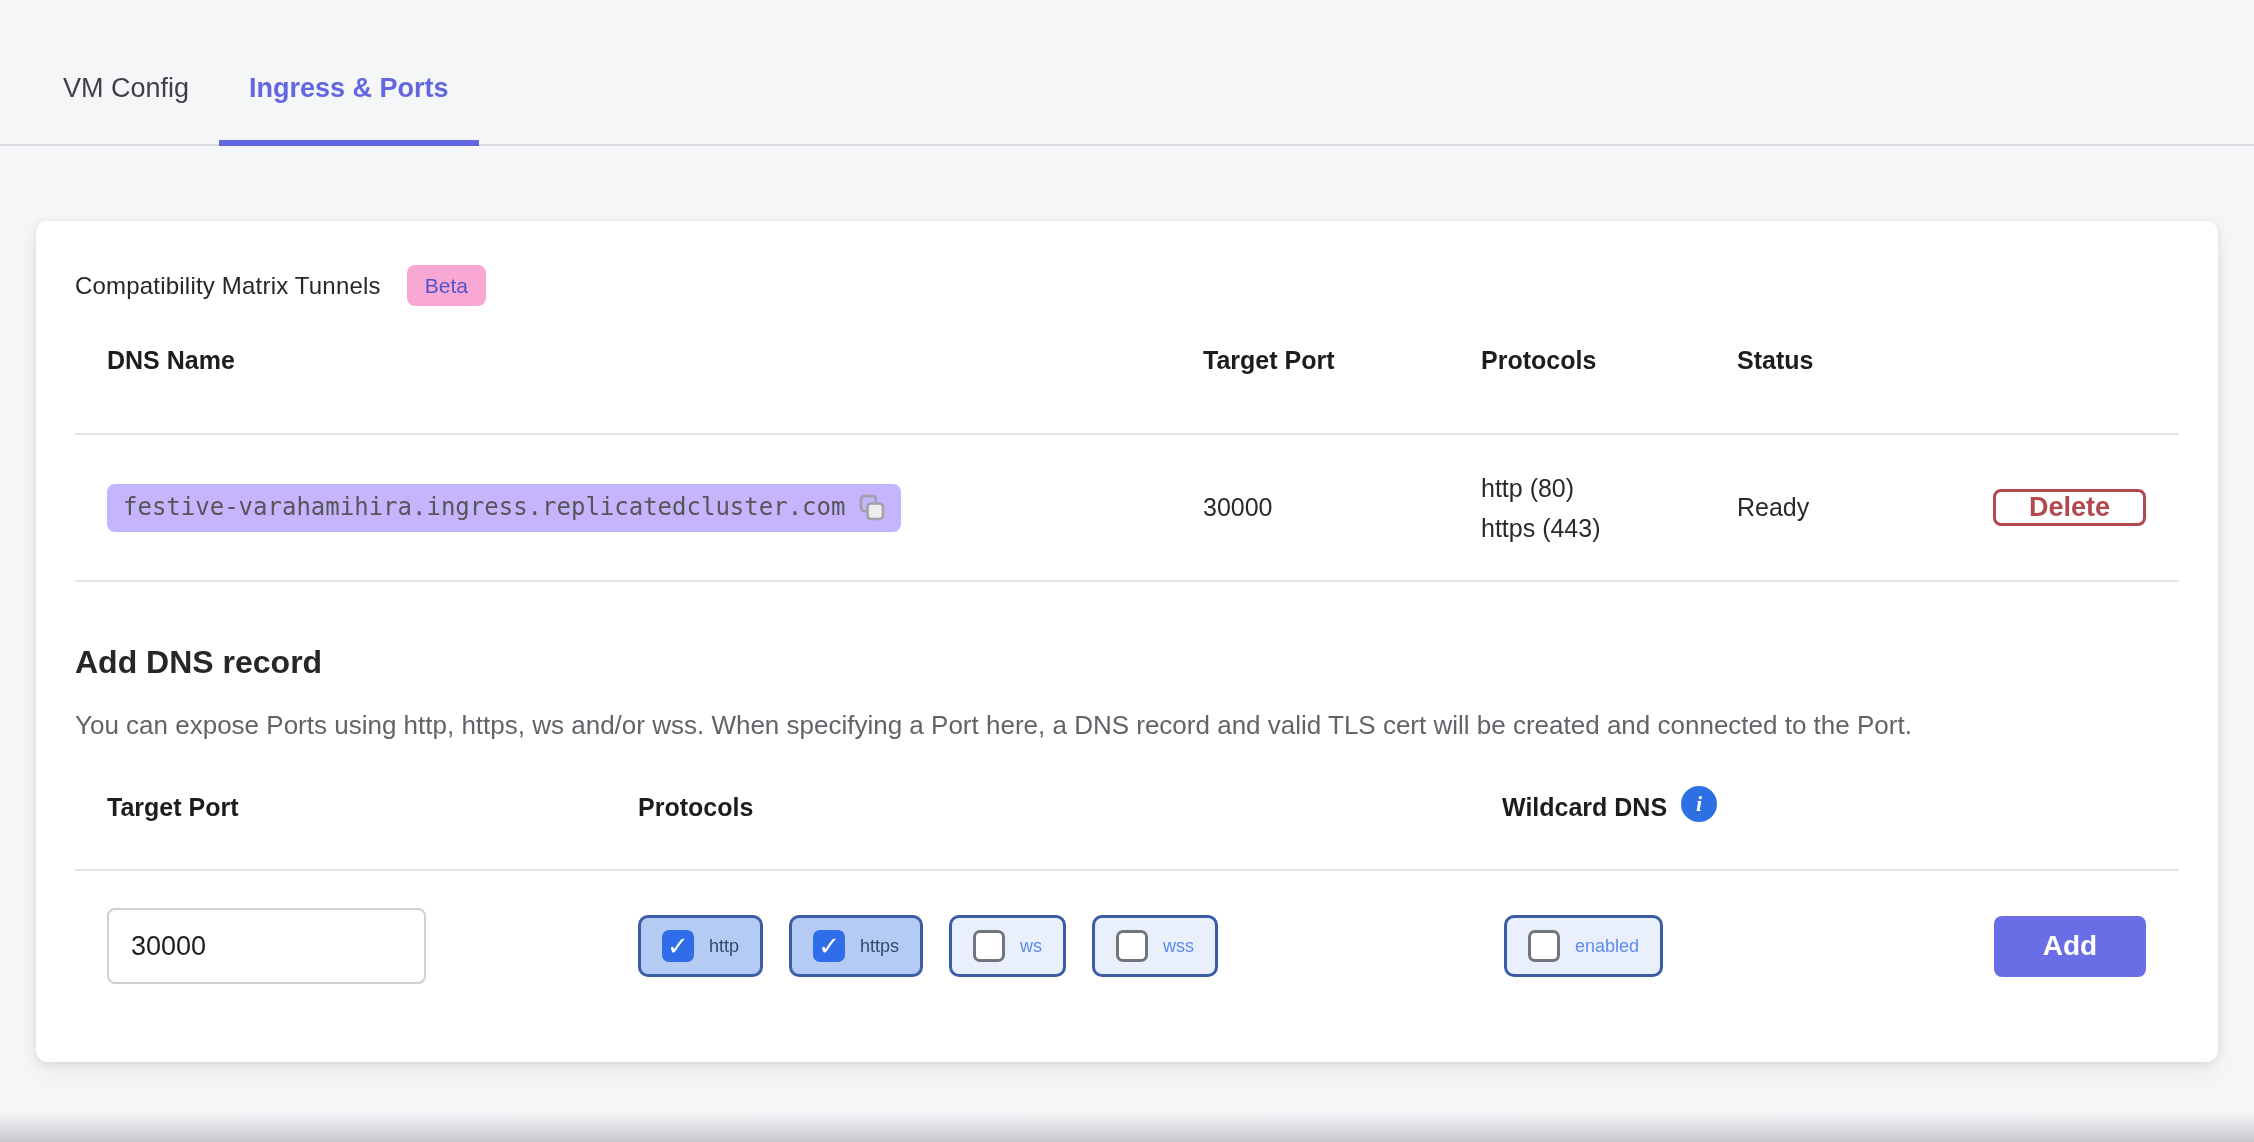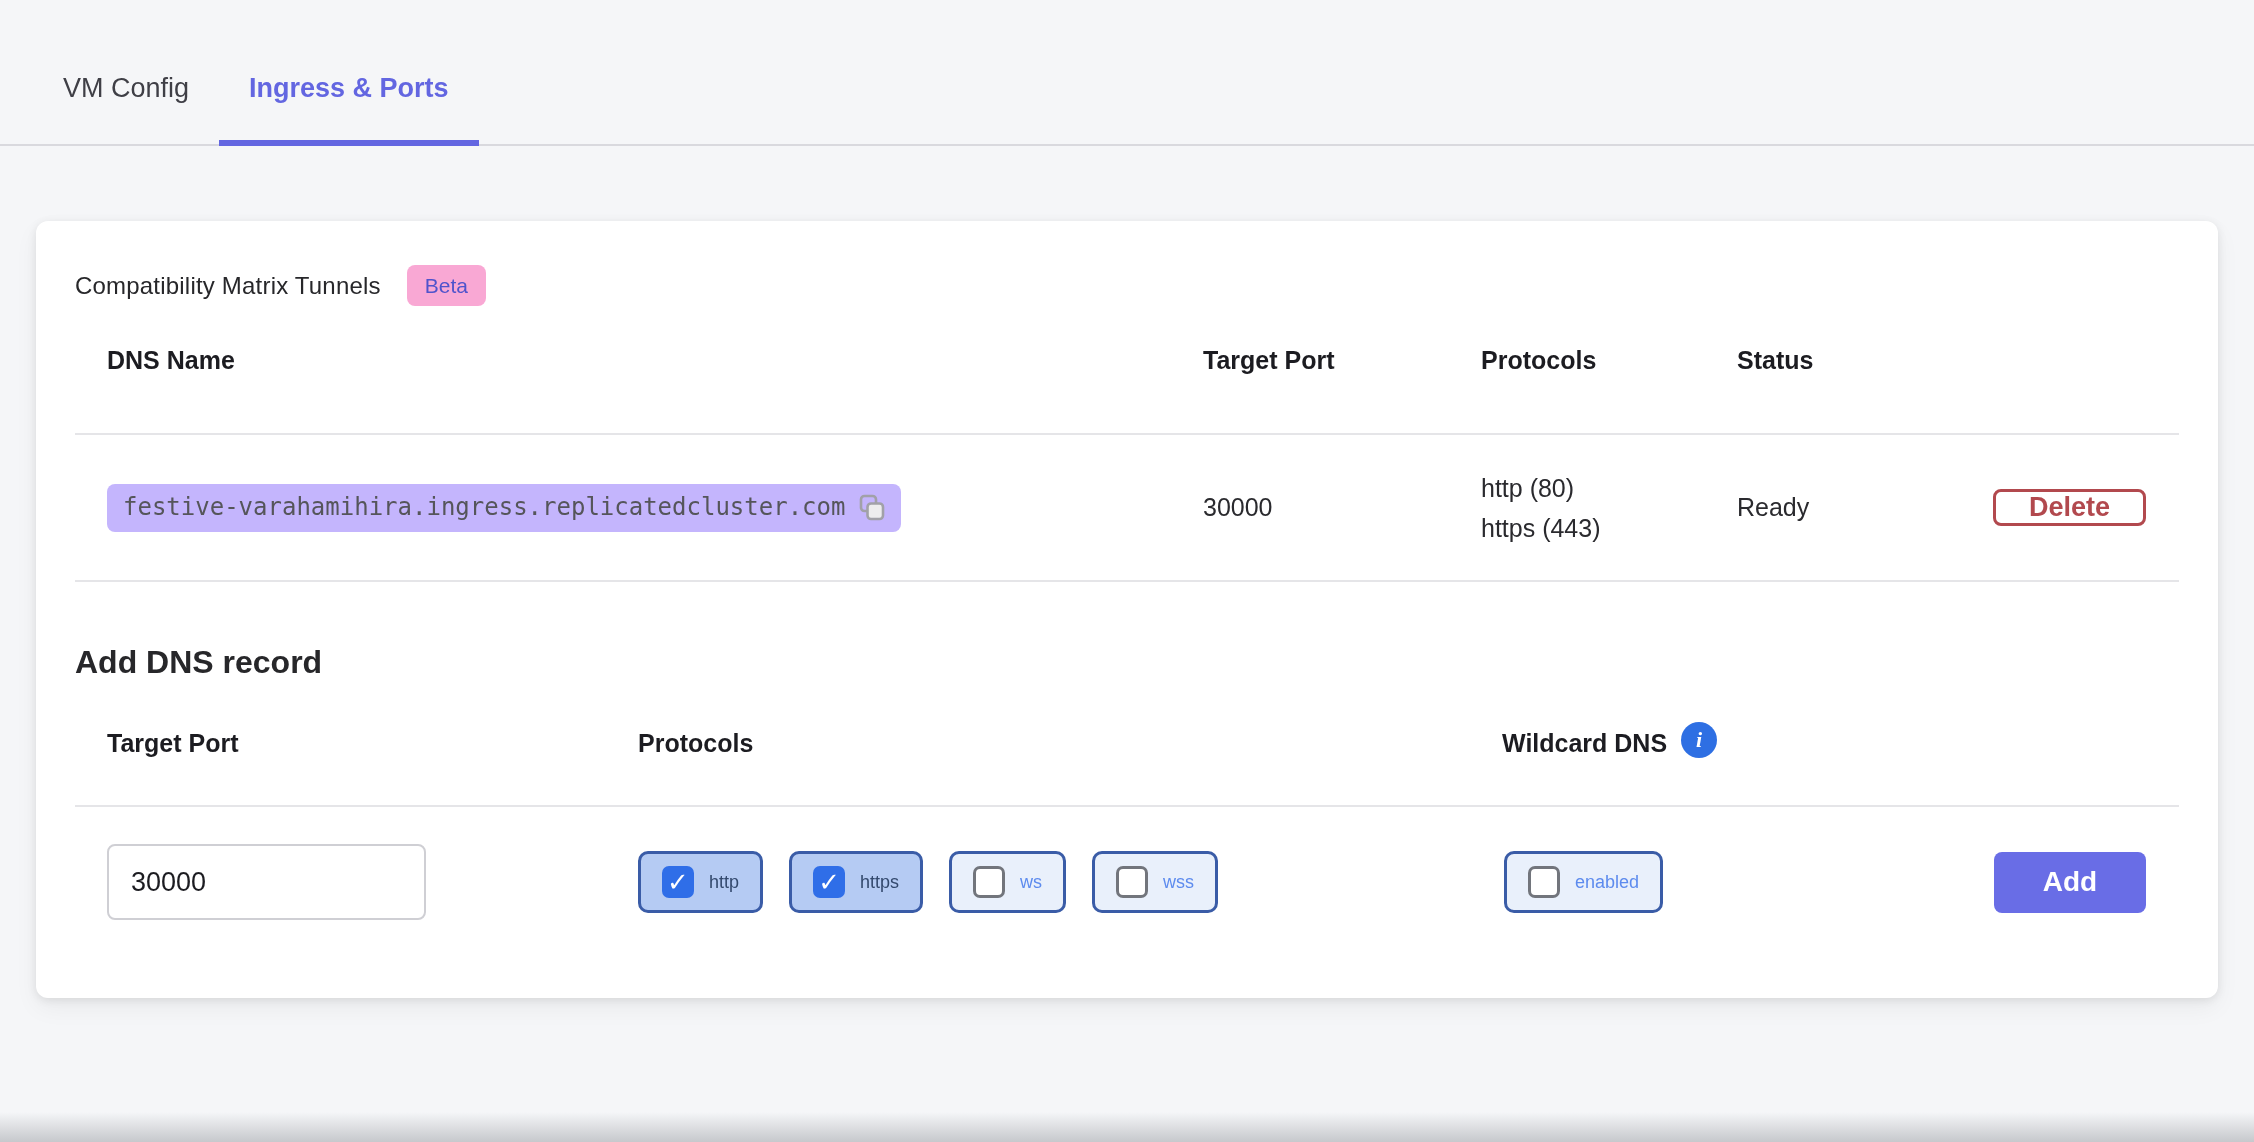--- a/index.html
+++ b/index.html
@@ -273,20 +273,21 @@
         <div class="proto-line">http (80)</div>
         <div class="proto-line">https (443)</div>
       </div>
       <div class="cell-text">Ready</div>
       <div class="delete-cell">
         <button class="delete-btn">Delete</button>
       </div>
     </div>
 
     <div class="section-title">Add DNS record</div>
+    <p class="section-desc">You can expose Ports using http, https, ws and/or wss. When specifying a Port here, a DNS record and valid TLS cert will be created and connected to the Port.</p>
 
     <div class="fgrid form-head">
       <div class="fh cell-pad">Target Port</div>
       <div class="fh">Protocols</div>
       <div class="fh">
         <span class="wildcard-label">
           <span>Wildcard DNS</span>
           <span class="info-icon">i</span>
         </span>
       </div>

